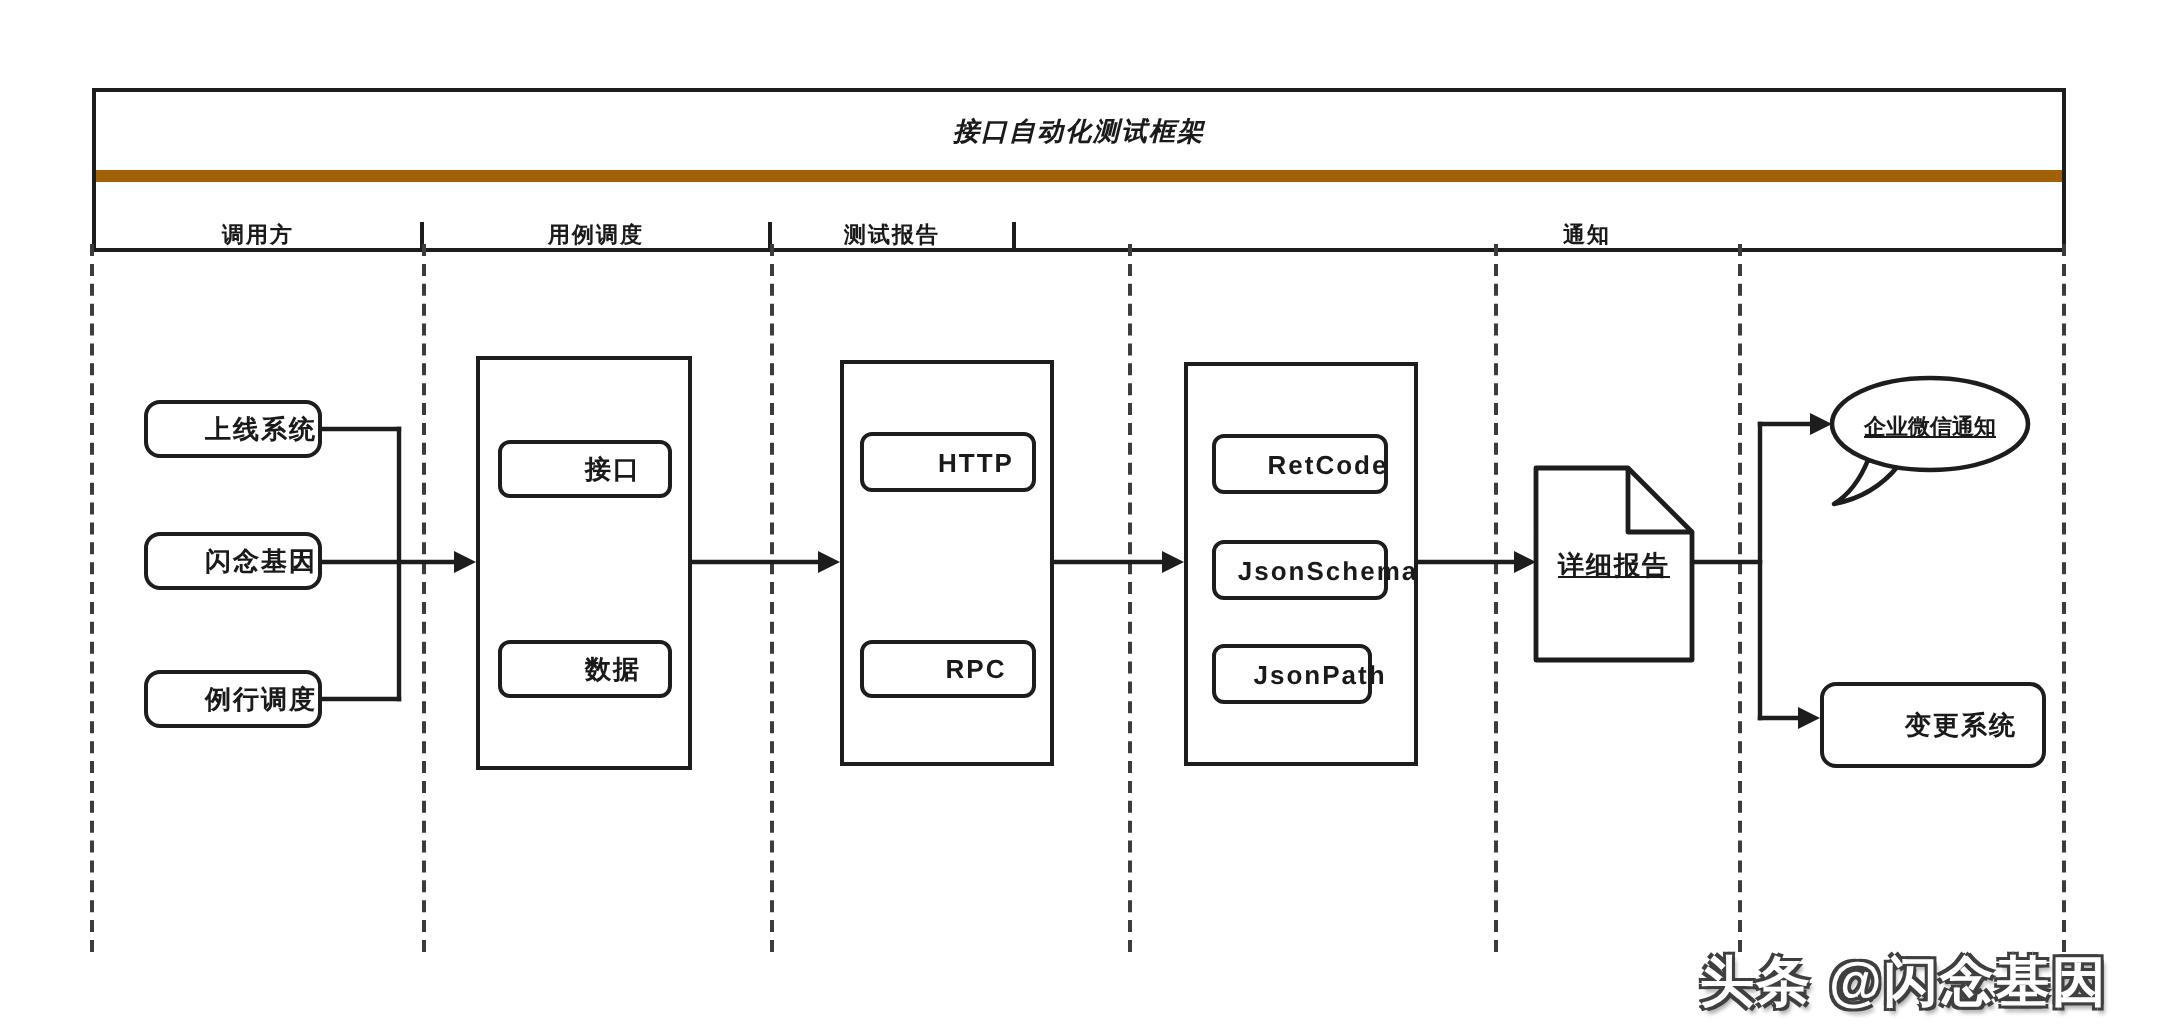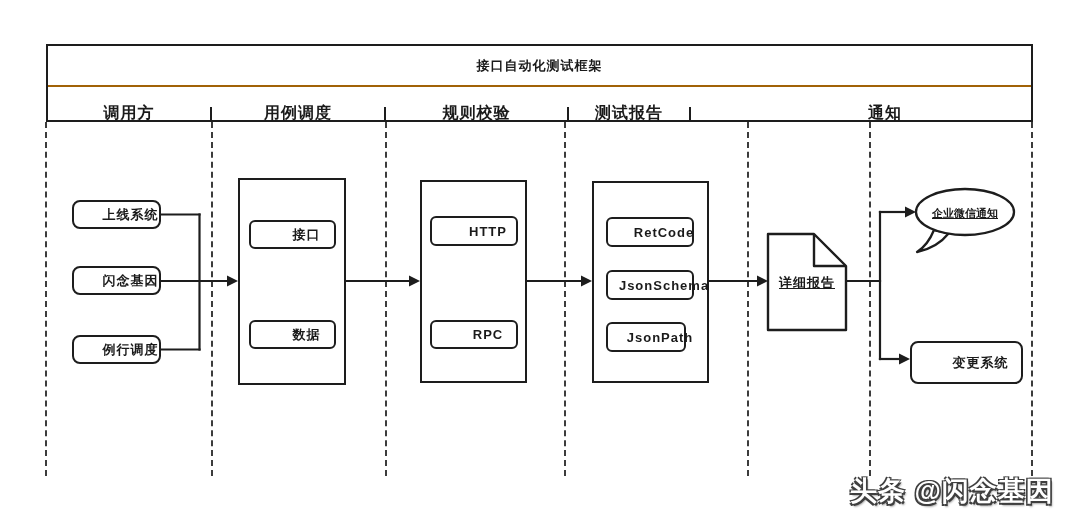--- a/index.html
+++ b/index.html
@@ -6,28 +6,28 @@
   .canvas {
     position:relative; width:1080px; height:512px; background:#ffffff;
     font-family:"Liberation Sans", sans-serif; color:#1a1a1a; overflow:hidden;
   }
   
   .frame-table {
     position:absolute; left:46px; top:44px; width:987px;
     border:2px solid #1d1d1d; box-sizing:border-box; background:#fff;
   }
   .frame-title {
-    height:39px; border-bottom:2px solid #a16207;
+    height:39px; border-bottom:6px solid #a16207;
     display:flex; align-items:center; justify-content:center;
-    font-weight:bold; font-size:13px; letter-spacing:1px;
+    font-weight:bold; font-size:13px; letter-spacing:1px;font-style:italic;
   }
   .frame-lanes { display:flex; height:33px; }
   .lane-cell {
     display:flex; align-items:center; justify-content:center;
-    font-weight:bold; font-size:16px; letter-spacing:1px;
+    font-weight:bold; font-size:11px; letter-spacing:1px;
     border-right:2px solid #1d1d1d; box-sizing:border-box;margin-top:20px;
   }
   .lane-cell:last-child { border-right:none; flex:1;padding-left:48px; }
   
   .lane-divider {
     position:absolute; top:122px; height:354px; width:0;
     border-left:2px dashed #3c3c3c;
   }
   
   .rnode {
@@ -64,21 +64,20 @@
 </head>
 <body>
 
 <div class="canvas">
 
   <div class="frame-table">
     <div class="frame-title">接口自动化测试框架</div>
     <div class="frame-lanes">
       <div class="lane-cell" style="width:164px">调用方</div>
       <div class="lane-cell" style="width:174px">用例调度</div>
-      <div class="lane-cell" style="width:183px">规则校验</div>
       <div class="lane-cell" style="width:122px">测试报告</div>
       <div class="lane-cell">通知</div>
     </div>
   </div>
 
   <div class="lane-divider" style="left:45px"></div>
   <div class="lane-divider" style="left:211px"></div>
   <div class="lane-divider" style="left:385px"></div>
   <div class="lane-divider" style="left:564px"></div>
   <div class="lane-divider" style="left:747px"></div>

